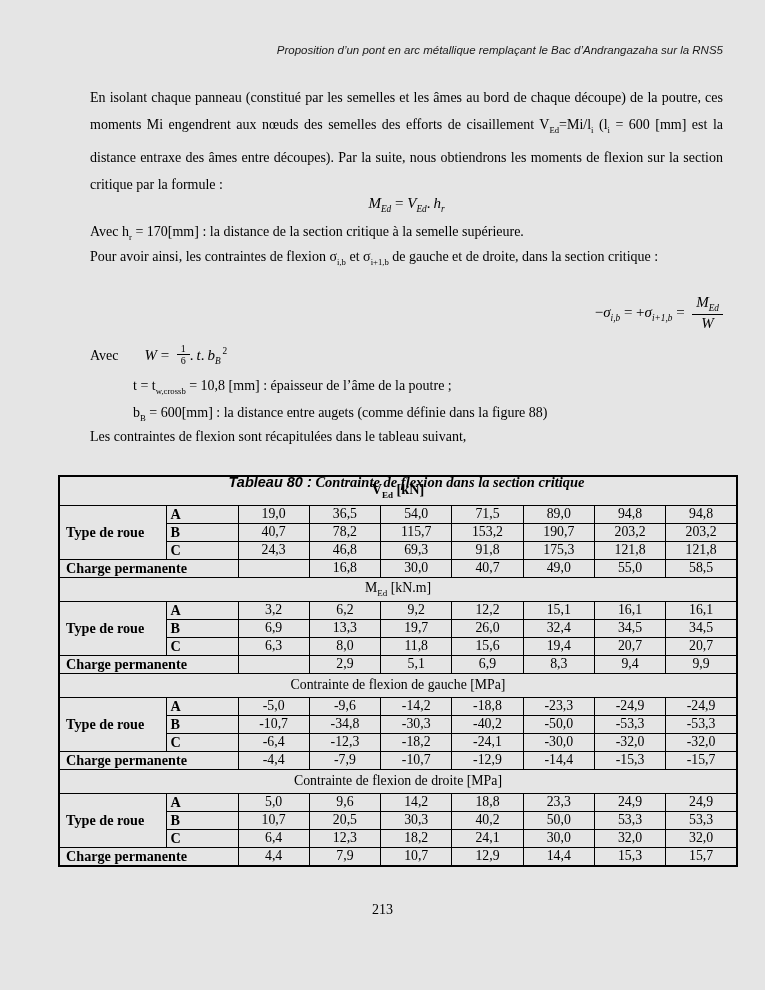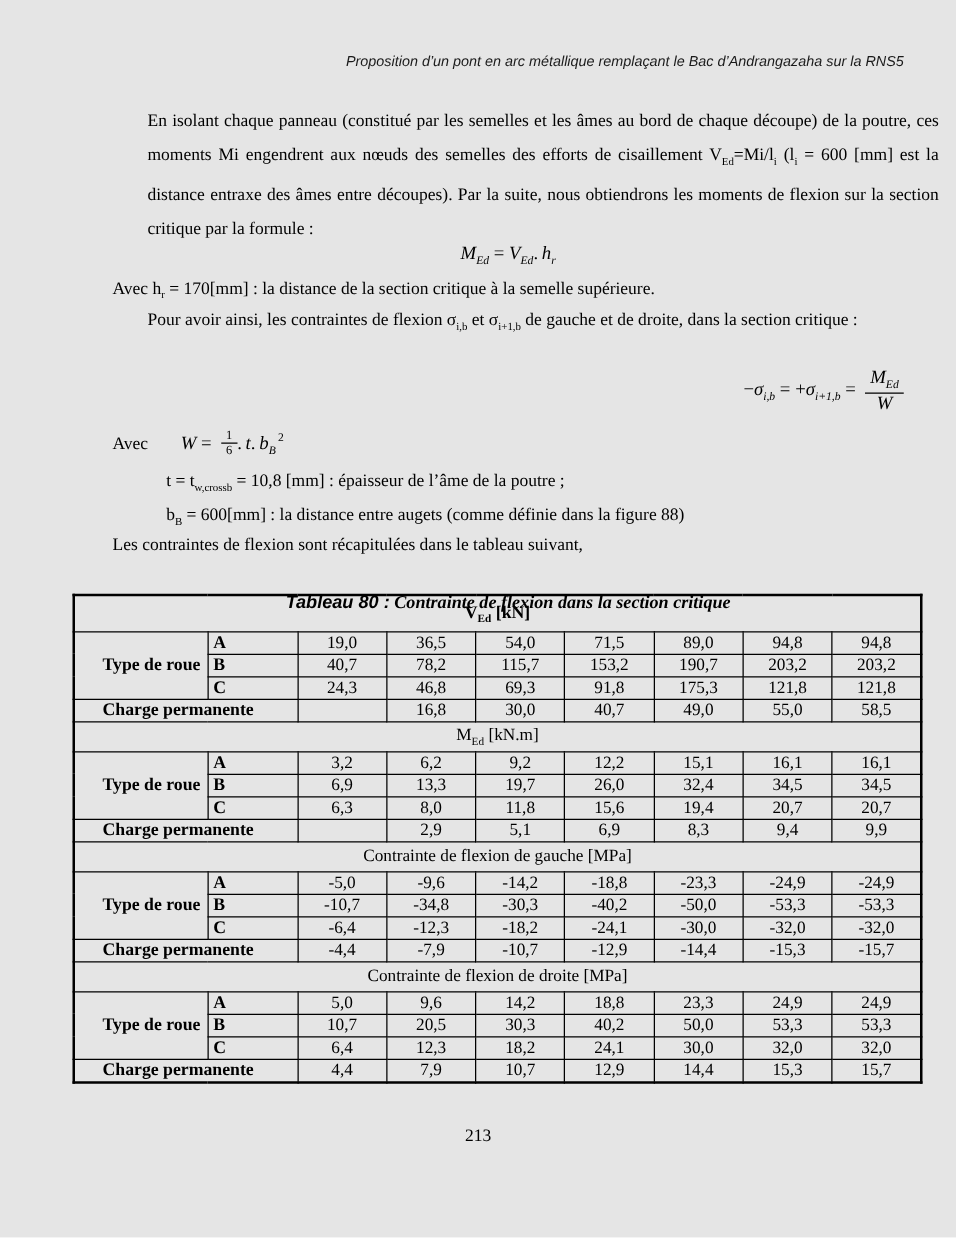--- a/index.html
+++ b/index.html
@@ -7,21 +7,21 @@
   .page {
     position:relative; width:765px; height:990px; background:#e5e5e5;
     font-family:"Liberation Serif", serif; color:#000; overflow:hidden;
   }
   .running-header {
     position:absolute; top:44px; right:42px;
     font-family:"Liberation Sans", sans-serif; font-style:italic;
     font-size:11.5px; color:#1a1a1a;
   }
   .blk { position:absolute; left:90px; width:633px; }
-  .para { font-size:14px; line-height:27px; text-align:justify;margin-left:28px; }
+  .para { font-size:14px; line-height:27px; text-align:justify; }
   .line { font-size:14px; line-height:20px; }
   .indent { padding-left:43px; }
   .formula { text-align:center; font-size:15px; }
   .frac { display:inline-block; vertical-align:middle; text-align:center; line-height:1.15; }
   .frac .num { display:block; border-bottom:1px solid #000; padding:0 4px; }
   .frac .den { display:block; }
   .frac.small { font-size:10px; line-height:1.1; vertical-align:-4px; }
   .f2wrap { display:flex; align-items:center; justify-content:flex-end; height:46px; }
   .f3main { font-size:15px; margin-left:26px; }
   sub { font-size:0.62em; }
@@ -31,21 +31,21 @@
   .cap-text { font-family:"Liberation Serif", serif; }
   table.tbl {
     position:absolute; left:43px; top:475px; width:680px;
     border-collapse:collapse; table-layout:fixed;
     border:2px solid #000; font-size:13.8px;margin-left:15px;
   }
   .tbl td { border:1px solid #000; height:18px; padding:0 2px; text-align:center; vertical-align:middle; }
   .tbl td.sec-title { height:24px; }
   .tbl tr.first td.sec-title { height:29px; }
   .tbl td.bold { font-weight:bold; font-size:14.2px; }
-  .tbl td.rowhead { text-align:left; font-weight:bold; padding-left:22px; font-size:14.2px; }
+  .tbl td.rowhead { text-align:left; font-weight:bold; padding-left:6px; font-size:14.2px; }
   .tbl td.sublabel { text-align:left; font-weight:bold; padding-left:4px; font-size:14.2px; }
   .tbl sub { font-size:9px; }
   .page-number { position:absolute; top:902px; left:0; width:100%; text-align:center; font-weight:normal; font-size:14px; }
 </style>
 </head>
 <body>
 
 <div class="page">
 
   <div class="running-header">Proposition d’un pont en arc métallique remplaçant le Bac d’Andrangazaha sur la RNS5</div>

